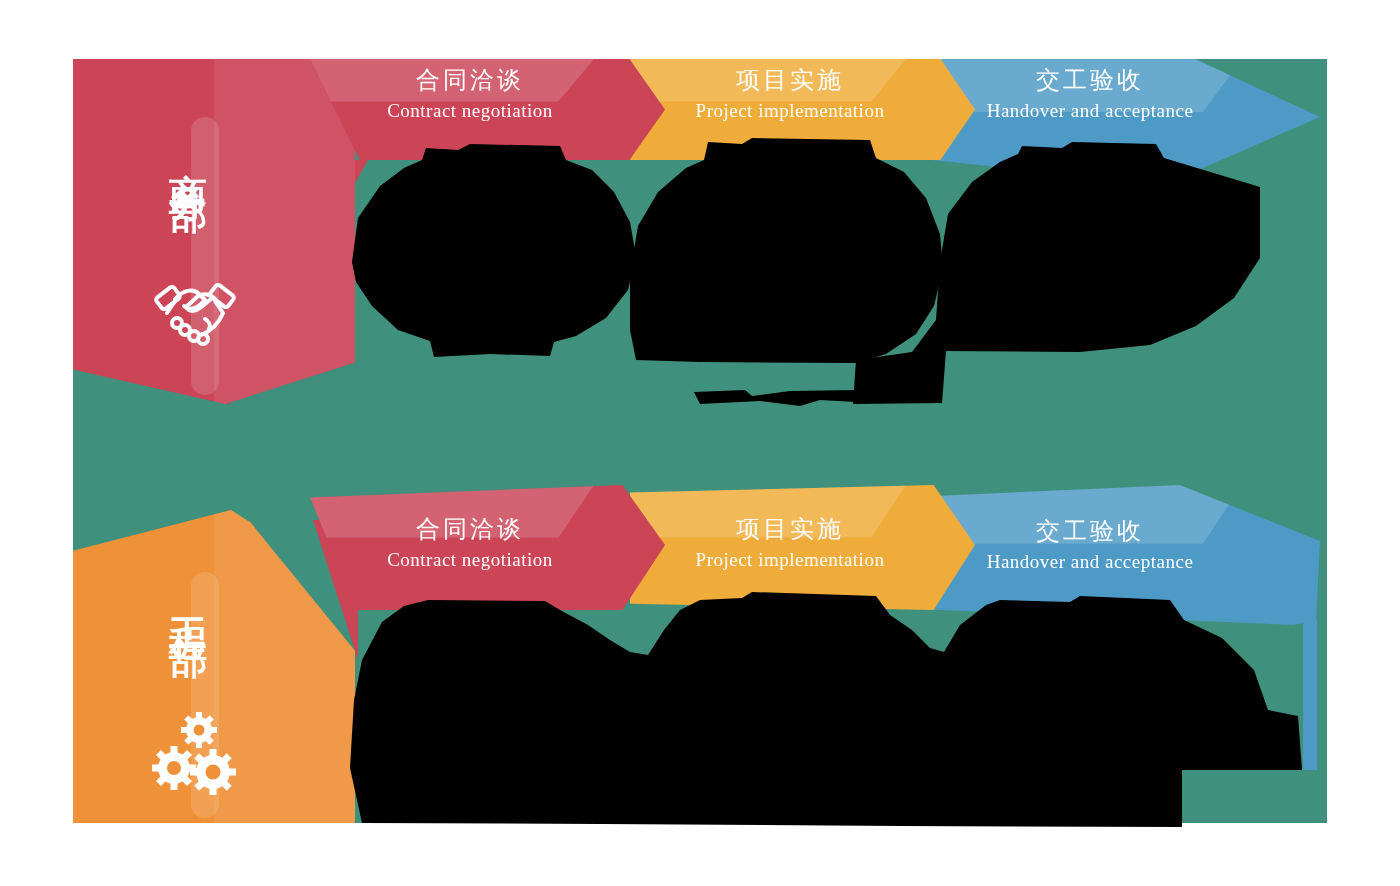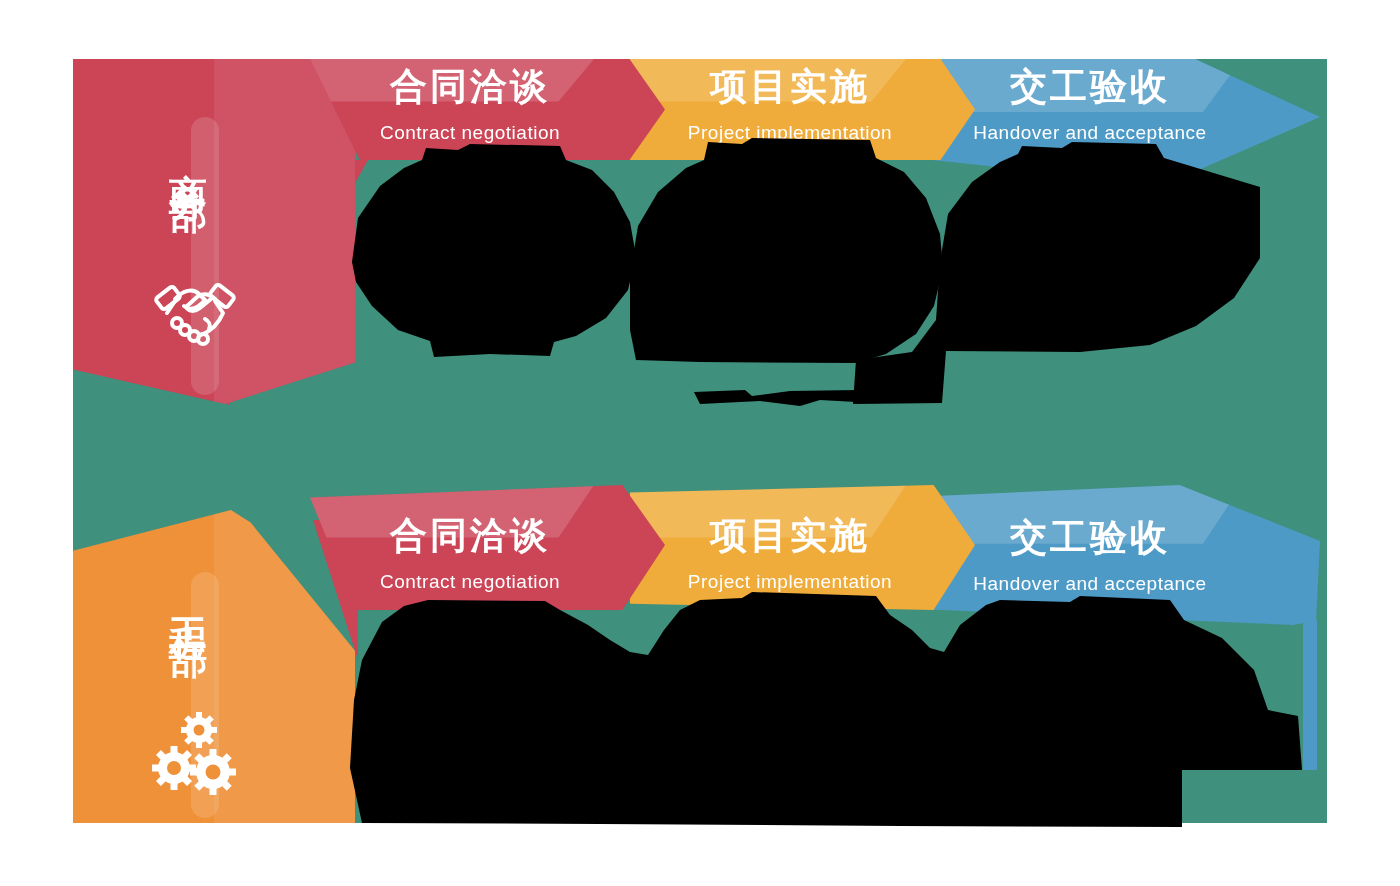--- a/index.html
+++ b/index.html
@@ -31,22 +31,22 @@
   .conn-top{left:213px;top:160px;width:155px;height:245px;
             clip-path:polygon(62% 0,100% 0,10% 100%,0 94%);}
   .conn-bottom{left:298px;top:520px;width:60px;height:140px;
             clip-path:polygon(25% 0,100% 0,100% 100%);}
 
   
   .banner{position:absolute;color:#fff;}
   .banner .shine{position:absolute;inset:0;background:rgba(255,255,255,.16);
                  clip-path:polygon(0 0,80% 0,70% 42%,0 42%);}
   .banner .inner{position:relative;width:320px;text-align:center;}
-  .b-title{font-size:37px;font-weight:bold;letter-spacing:3px;line-height:1.15;}
-  .b-sub{font-size:19px;font-family:Liberation Sans, sans-serif;letter-spacing:.5px;margin-top:13px;}
+  .b-title{font-size:24px;font-weight:normal;letter-spacing:3px;line-height:1.15;}
+  .b-sub{font-size:19px;font-family:Liberation Serif, serif;letter-spacing:.5px;margin-top:6px;}
   
   .bn-red-t{left:310px;top:59px;width:355px;height:101px;background:#CB4557;z-index:6;
             clip-path:polygon(0 0,90% 0,100% 50%,90% 100%,14% 100%);}
   .bn-yellow-t{left:630px;top:59px;width:345px;height:101px;background:#F0AC3A;z-index:5;
             clip-path:polygon(0 0,90% 0,100% 50%,90% 100%,0 100%);}
   .bn-blue-t{left:930px;top:59px;width:390px;height:126px;background:#4E9AC6;z-index:4;
             clip-path:polygon(0 0,68% 0,100% 46%,60% 100%,0 80%);}
   .bn-red-t .inner,.bn-yellow-t .inner{padding-top:7px;}
   .bn-blue-t .inner{padding-top:7px;}
   

